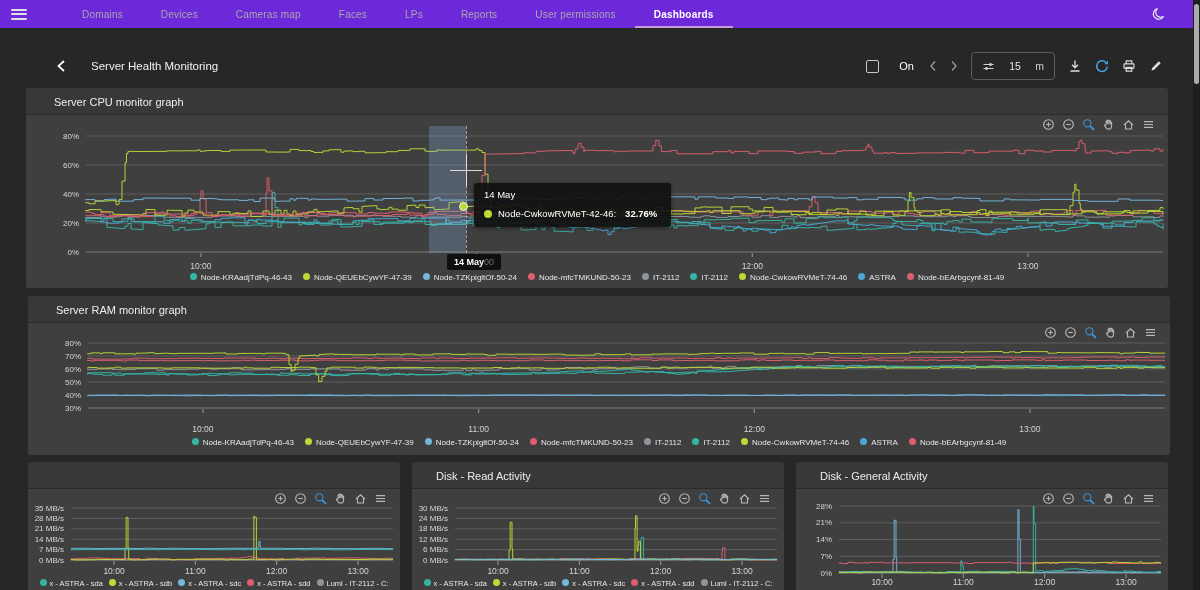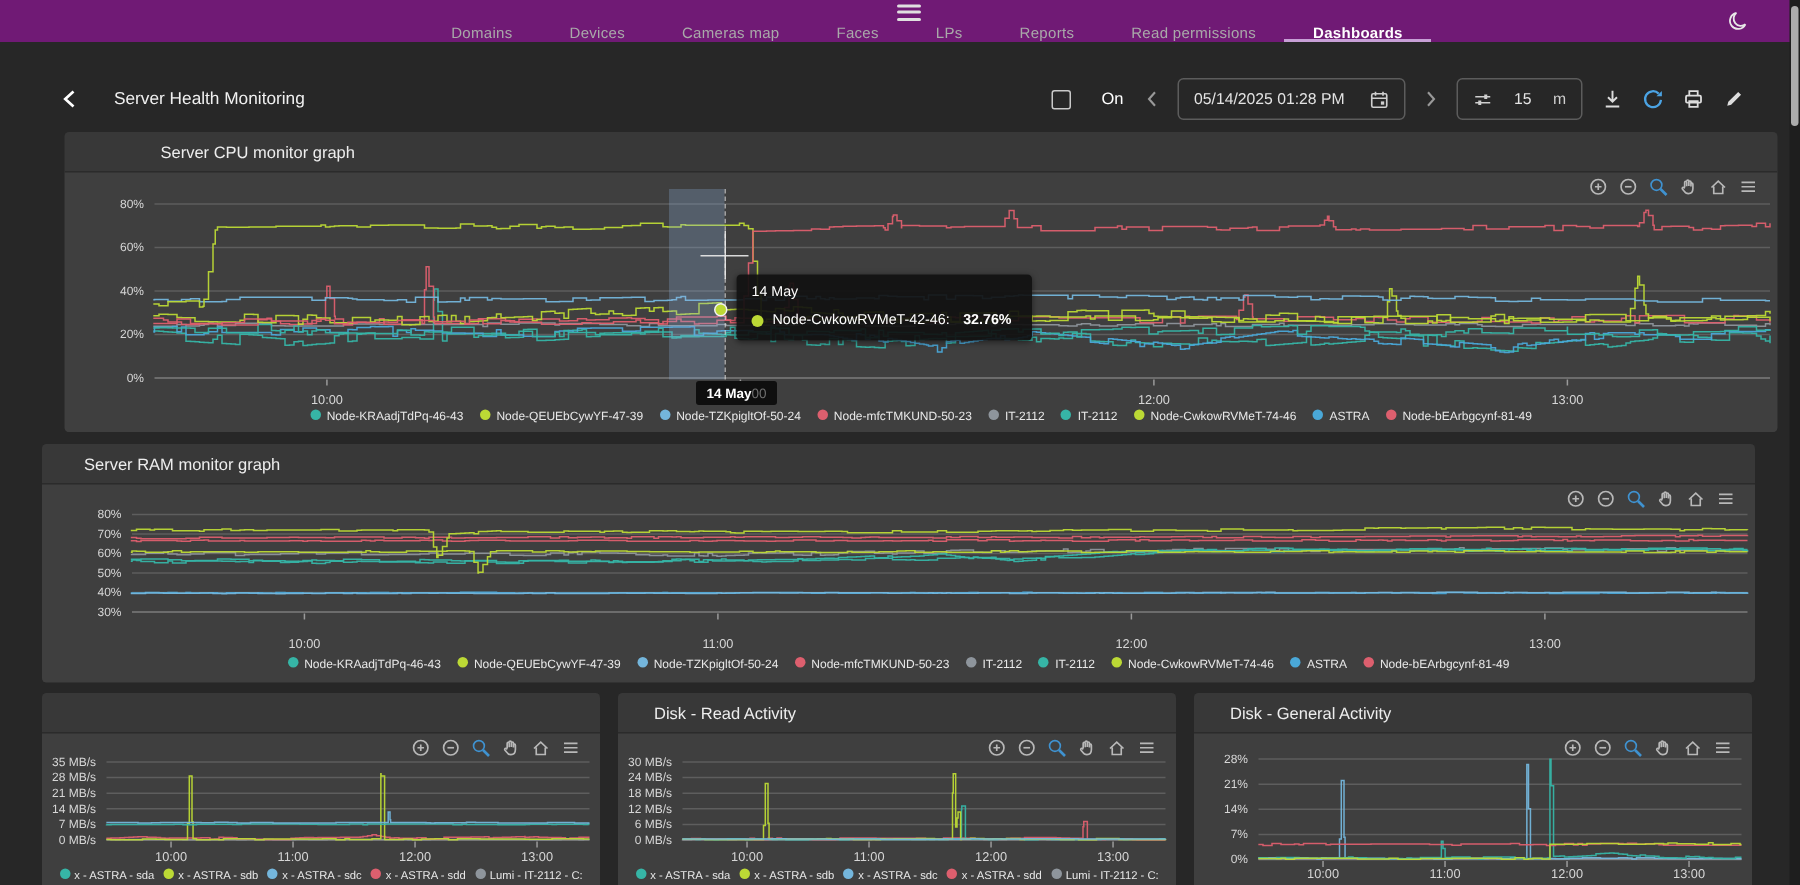--- a/index.html
+++ b/index.html
@@ -1,49 +1,49 @@
 <!DOCTYPE html>
 <html><head>
 <meta charset="utf-8">
 <style>
   * { box-sizing: border-box; }
   body { margin:0; background:#272727; font-family:"Liberation Sans", sans-serif; }
   .screen { position:relative; width:1200px; height:590px; overflow:hidden; background:#272727; }
 
   
-  .nav { position:absolute; top:0; left:0; right:0; height:28px; background:#701a75; display:flex; align-items:center; z-index:10;flex-direction:column; }
+  .nav { position:absolute; top:0; left:0; right:0; height:28px; background:#6d28d9; display:flex; align-items:center; z-index:10; }
   .hamburger { margin-left:11px; width:16px; cursor:pointer; }
   .hamburger span { display:block; height:2px; background:#e0e0e0; margin:2.5px 0; border-radius:1px; }
   .nav-items { display:flex; height:100%; margin-left:36px; }
   .nav-item { position:relative; display:flex; align-items:center; padding:0 19px; font-size:10px; color:#a9a9a9; cursor:pointer; letter-spacing:.2px; }
   .nav-item.active { color:#fff; font-weight:bold; }
   .nav-item.active::after { content:""; position:absolute; left:0; right:0; bottom:0; height:2px; background:#c79fd6; }
   .moon { position:absolute; right:35px; top:7px; cursor:pointer; }
 
   
   .scrollbar { position:absolute; right:0; top:0; bottom:0; width:7px; background:#1e1e1e; z-index:11; }
   .scrollbar .thumb { position:absolute; top:4px; left:1px; width:5px; height:80px; border-radius:3px; background:#ababab; }
 
   
-  .toolbar { position:absolute; top:28px; left:0; right:7px; height:60px; display:flex; align-items:center; padding:16px 30px 0 40px; }
+  .toolbar { position:absolute; top:28px; left:15px; right:7px; height:60px; display:flex; align-items:center; padding:16px 30px 0 40px; }
   .back-btn { margin-right:22px; display:flex; cursor:pointer; }
   .page-title { font-size:11.5px; color:#f0f0f0; }
   .tb-right { margin-left:auto; display:flex; align-items:center; gap:13px; }
   .onwrap { display:flex; align-items:center; gap:20px; margin-right:2px; }
   .checkbox { width:13px; height:13px; border:1.5px solid #c9c9c9; border-radius:2px; cursor:pointer; }
   .on-label { font-size:11px; color:#fff; }
   .chev { display:flex; cursor:pointer; }
   .input-box { display:flex; align-items:center; border:1px solid #5c5c5c; border-radius:4px; height:28px; padding:0 10px; color:#e3e3e3; font-size:10.5px; background:transparent; }
   .date-box { width:152px; justify-content:space-between; cursor:text; }
   .interval-box { width:84px; justify-content:space-between; }
   .icon-btn { display:flex; cursor:pointer; }
 
   
   .panel { position:absolute; background:#383838; border-radius:3px; overflow:hidden; }
-  .panel-cpu { left:43px; top:88px;  width:1142px; height:200px;padding-left:36px; }
+  .panel-cpu { left:26px; top:88px;  width:1142px; height:200px; }
   .panel-ram { left:28px; top:296px; width:1142px; height:159px; }
   .panel-d1  { left:28px; top:462px; width:372px;  height:150px; }
   .panel-d2  { left:412px; top:462px; width:372px; height:150px; }
   .panel-d3  { left:796px; top:462px; width:372px; height:150px; }
   .chartbg { position:absolute; left:0; right:0; top:26px; bottom:0; background:#3f3f3f; border-top:1px solid #2b2b2b; z-index:1; }
   .panel-title { position:relative; z-index:4; font-size:11px; color:#ededed; padding:8px 0 0 28px; }
   .disk .panel-title { padding-left:24px; }
   .modebar { position:absolute; z-index:5; top:30px; right:13px; display:flex; gap:7px; align-items:center; }
   .modebar .mb { display:flex; cursor:pointer; opacity:.9; }
   svg.chart { position:absolute; left:0; top:0; z-index:2; pointer-events:none; }
@@ -79,21 +79,21 @@
         <span></span>
         <span></span>
       </div>
     <nav class="nav-items" id="nav-items">
         <div class="nav-item">Domains</div>
         <div class="nav-item">Devices</div>
         <div class="nav-item">Cameras map</div>
         <div class="nav-item">Faces</div>
         <div class="nav-item">LPs</div>
         <div class="nav-item">Reports</div>
-        <div class="nav-item">Read permissions</div>
+        <div class="nav-item">User permissions</div>
         <div class="nav-item active">Dashboards</div>
       </nav>
     <div class="moon">
       <svg width="14" height="14" viewBox="0 0 14 14">
           <path d="M12.6 9.2A5.4 5.4 0 1 1 6.6 1.6a4.3 4.3 0 0 0 6 7.6z" fill="none" stroke="#e8e8e8" stroke-width="1.2"></path>
         </svg>
     </div>
   </header>
 
   <div class="toolbar">
@@ -106,30 +106,20 @@
 
     <div class="tb-right">
       <div class="onwrap">
         <div class="checkbox"></div>
         <span class="on-label">On</span>
       </div>
       <div class="chev">
         <svg width="8" height="12" viewBox="0 0 8 12">
             <path d="M6 1.5 2 6l4 4.5" stroke="#999" stroke-width="1.4" fill="none"></path>
           </svg>
-      </div>
-      <div class="input-box date-box">
-        <span>05/14/2025 01:28 PM</span>
-        <span style="display:flex">
-          <svg width="13" height="13" viewBox="0 0 13 13" fill="none" stroke="#cfcfcf" stroke-width="1.1">
-            <rect x="1.5" y="2.5" width="10" height="9" rx="1"></rect>
-              <path d="M1.5 5.5h10M4 1.2v2.6M9 1.2v2.6"></path>
-              <rect x="7.6" y="7.6" width="2.2" height="2.2" fill="#cfcfcf" stroke="none"></rect>
-          </svg>
-        </span>
       </div>
       <div class="chev">
         <svg width="8" height="12" viewBox="0 0 8 12">
             <path d="M2 1.5 6 6l-4 4.5" stroke="#999" stroke-width="1.4" fill="none"></path>
           </svg>
       </div>
       <div class="input-box interval-box">
         <span style="display:flex">
           <svg width="13" height="13" viewBox="0 0 13 13" stroke="#cfcfcf" fill="none">
             <path d="M1.5 4.5h10M1.5 8.5h10" stroke-width="1.1"></path>

